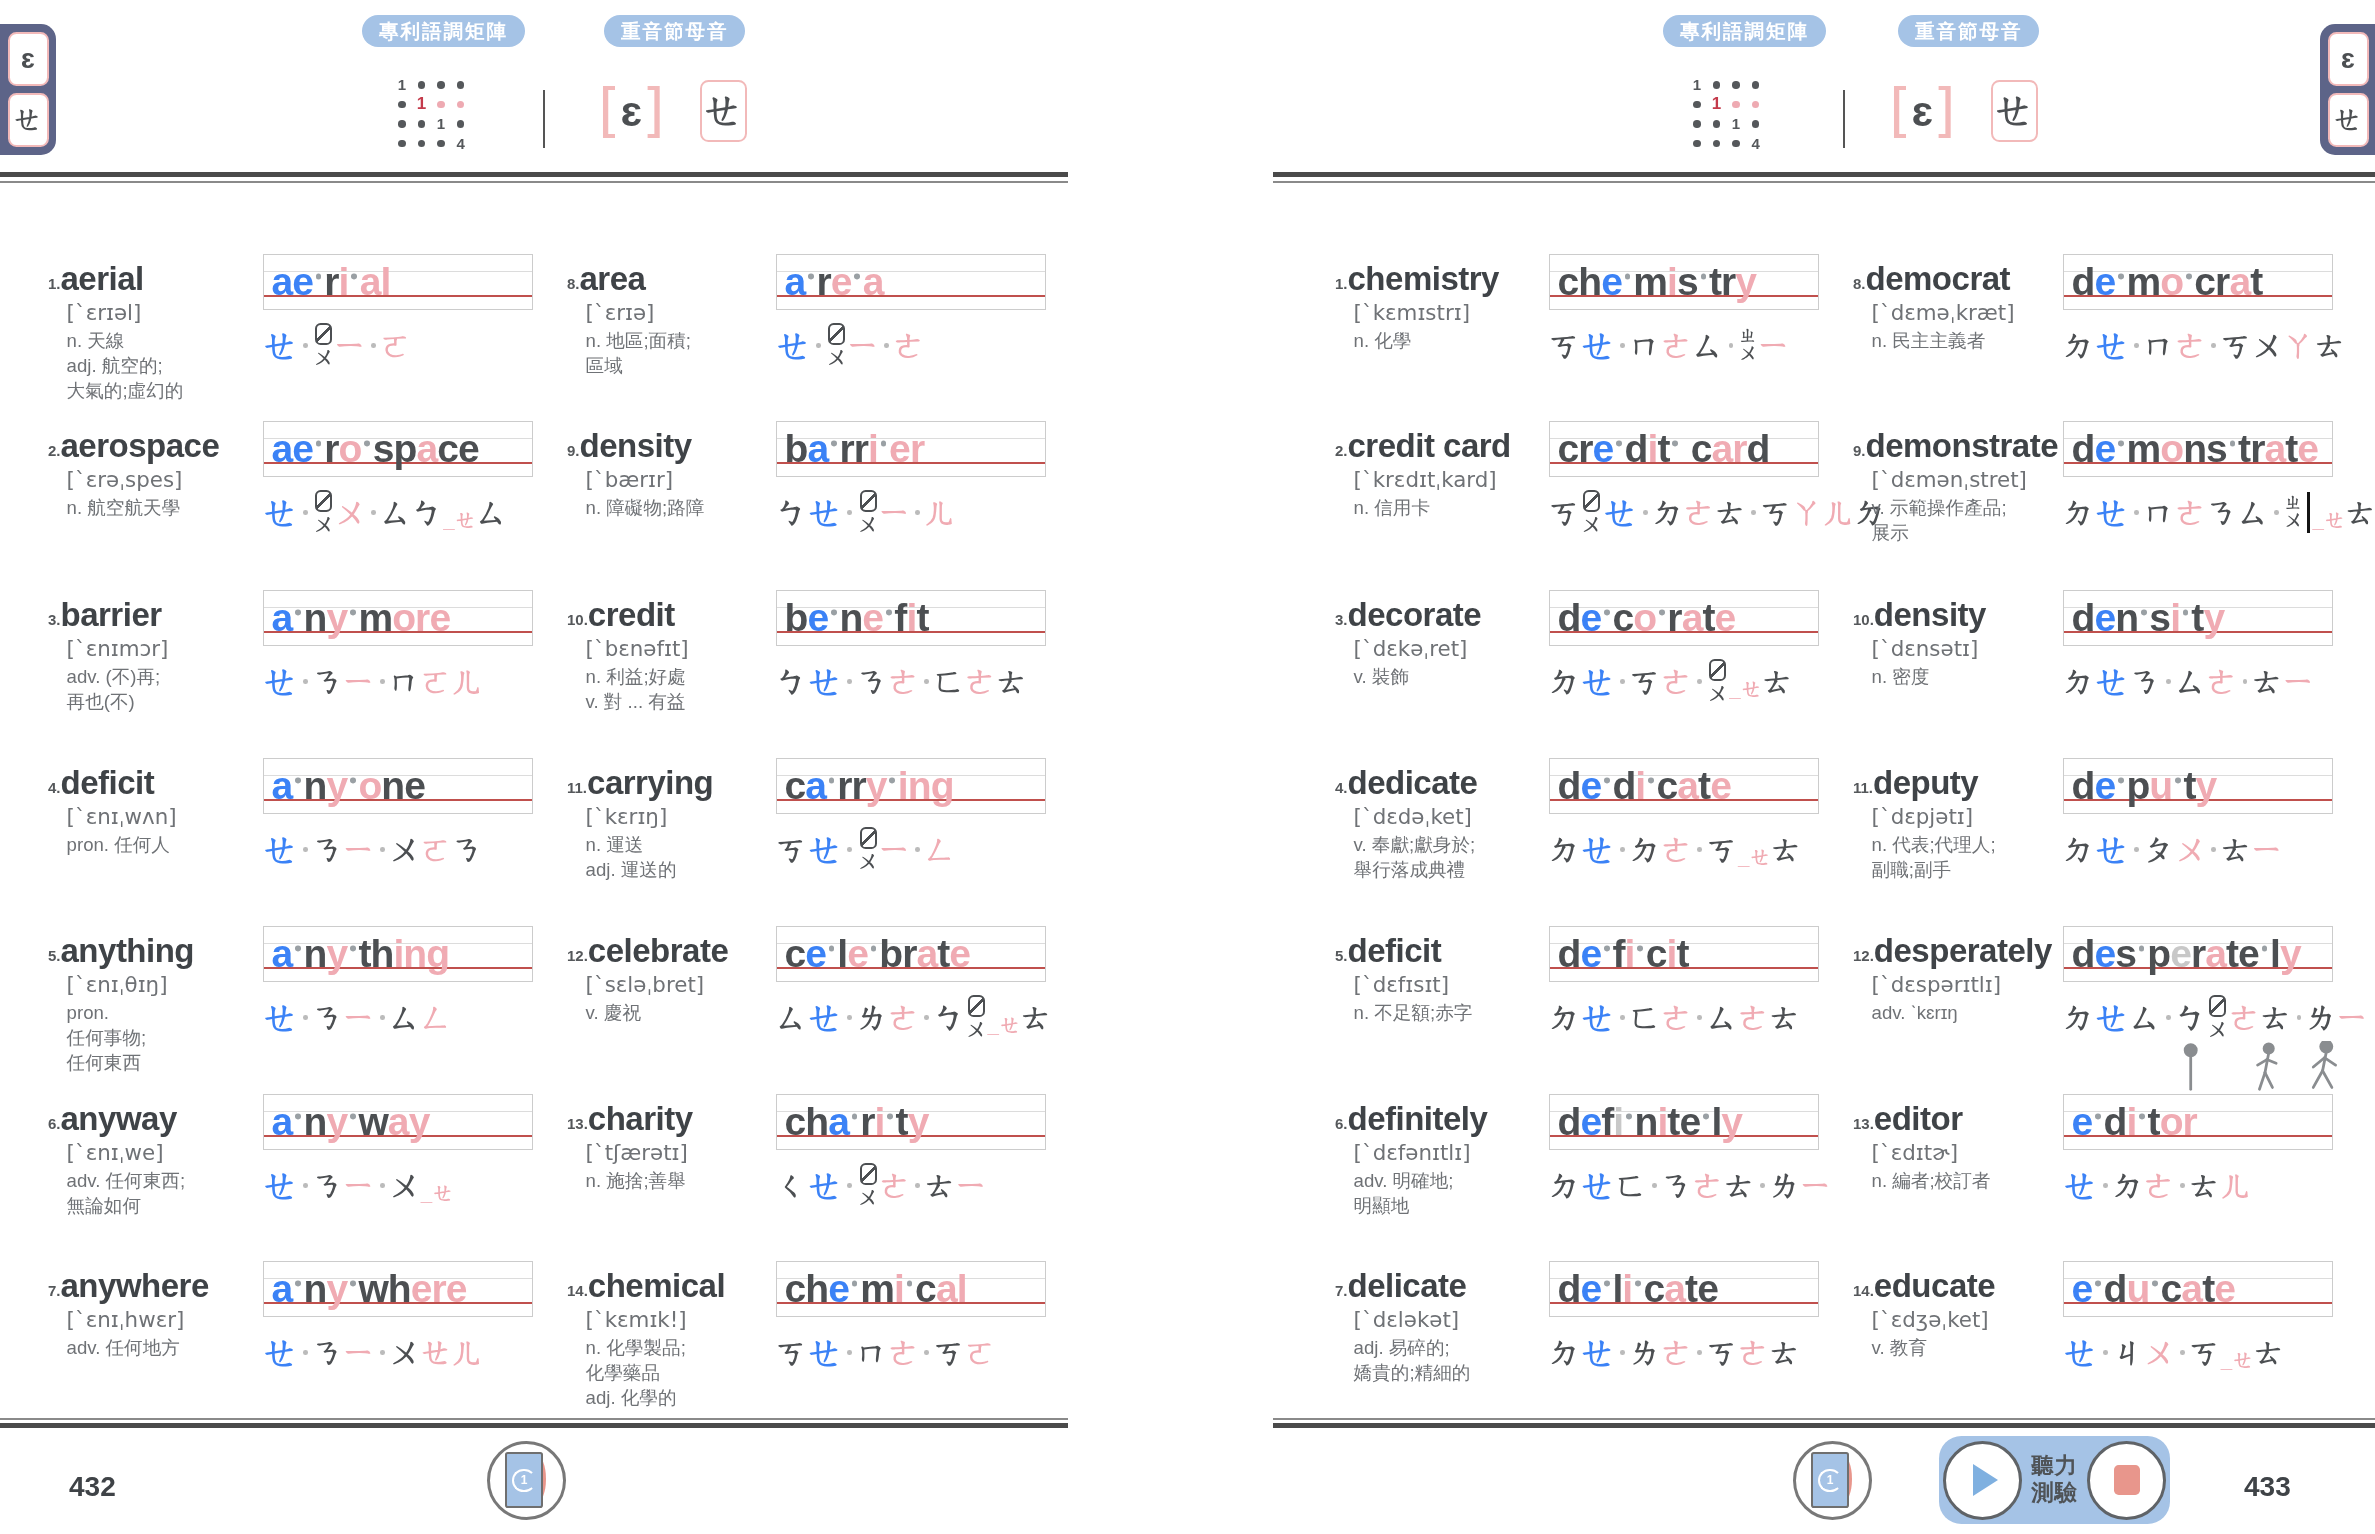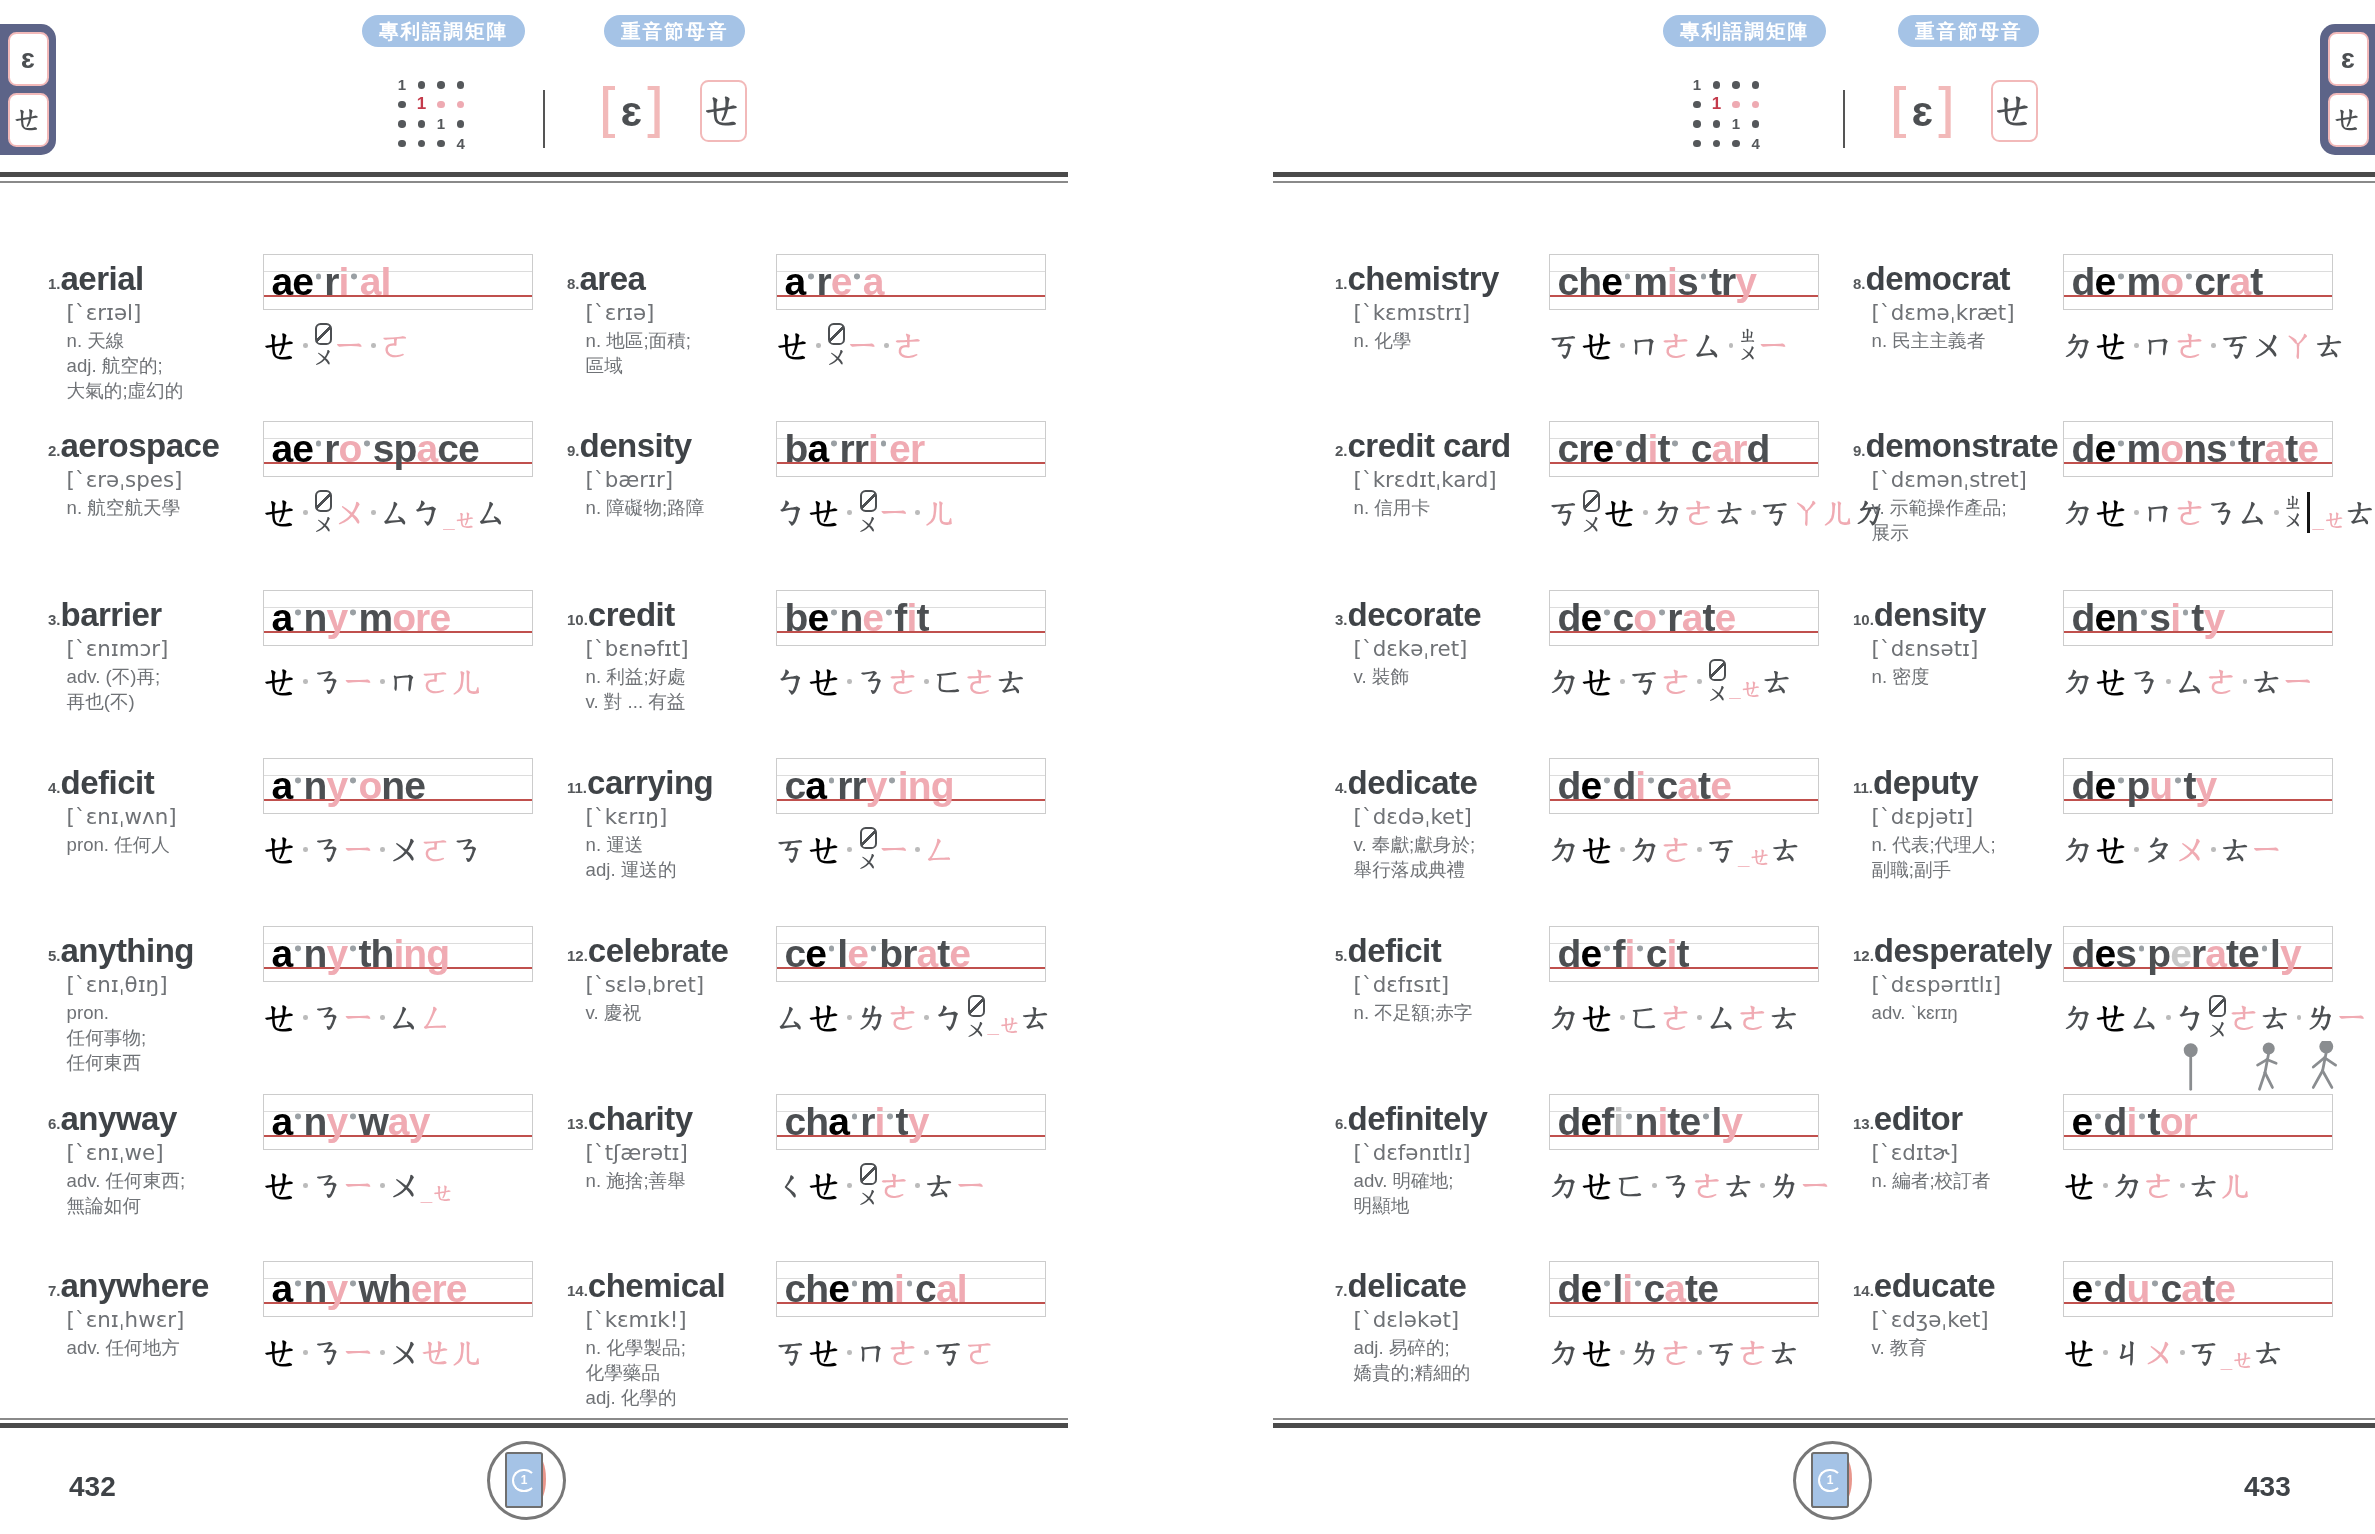--- a/index.html
+++ b/index.html
@@ -59,21 +59,21 @@
   .word{font-size:33px;font-weight:bold;color:#3f4347;letter-spacing:-0.5px;white-space:nowrap;}
   .ipa{font-size:21.4px;color:#6f7276;margin-top:2.8px;margin-left:18.6px;font-family:"DejaVu Sans",sans-serif;}
   .defs{font-size:18.6px;color:#6f7276;margin-top:2.8px;margin-left:18.6px;line-height:1.35;}
 
   .phon{position:absolute;top:0;width:326px;}
   .syl-box{width:268px;height:54px;border:1.9px solid #ccc;background:#fff;position:relative;}
   .syl-box .lmid {position:absolute;left:0;right:0;top:16px;height:0.9px;background:#dcdcdc;}
   .syl-box .lbase{position:absolute;left:0;right:0;top:40px;height:1.9px;background:#c0504d;}
   .syl-text{position:absolute;left:7.5px;top:0;height:54px;line-height:54px;display:flex;align-items:baseline;white-space:nowrap;z-index:2;}
   .syl-text .seg{font-size:39px;font-weight:bold;letter-spacing:-0.9px;line-height:54px;}
-  .c-red {color:#000000;} .c-dark{color:#4c4f52;} .c-pink{color:#f0abb3;} .c-lite{color:#c8c8c8;}
+  .c-red {color:#3b82f6;} .c-dark{color:#4c4f52;} .c-pink{color:#f0abb3;} .c-lite{color:#c8c8c8;}
   .sdot{width:5.6px;height:5.6px;border-radius:50%;background:#9aa0a4;align-self:center;margin:0 2.8px;transform:translateY(-5.6px);flex:none;}
 
   .zhuyin{margin-top:11.2px;display:flex;align-items:center;white-space:nowrap;font-weight:bold;height:48px;}
   .z{font-size:31px;line-height:1;}
   .z.c-red{font-size:35px;}
   .z.low{font-size:20.5px;position:relative;top:8.4px;}
   .z.low::before{content:"_";margin-right:0.9px;}
   .zdot{width:4.7px;height:4.7px;border-radius:50%;background:#bbb;margin:0 4.7px;flex:none;}
   .zcursor{width:2.8px;height:41px;background:#141414;margin:0 2.8px;flex:none;}
   .rstack,.zstack{display:inline-flex;flex-direction:column;align-items:center;color:#4c4f52;line-height:1;margin:0 0.9px;}
@@ -765,20 +765,32 @@
   <div class="rule rule-bot-thin"></div>
   <div class="rule rule-bot-thick"></div>
 
   <div class="repeat-btn">
     <div class="rcres"></div>
     <div class="rbook">
       <div class="rglyph">1</div>
     </div>
   </div>
 
+  <div class="listen-pill">
+    <div class="lp-circle">
+      <div class="lp-play"></div>
+    </div>
+    <div class="lp-label">
+      <div>聽力</div>
+      <div>測驗</div>
+    </div>
+    <div class="lp-circle">
+      <div class="lp-stop"></div>
+    </div>
+  </div>
 
   <div class="page-num">433</div>
 <div class="entry" style="left: 147px; top: 254px; width: 541px;">
     <div class="word-info" style="width: 199px;">
       <div class="head">
         <span class="num">1.</span>
         <span class="word">chemistry</span>
       </div>
       <div class="ipa">[ˋkɛmɪstrɪ]</div>
       <div class="defs">

